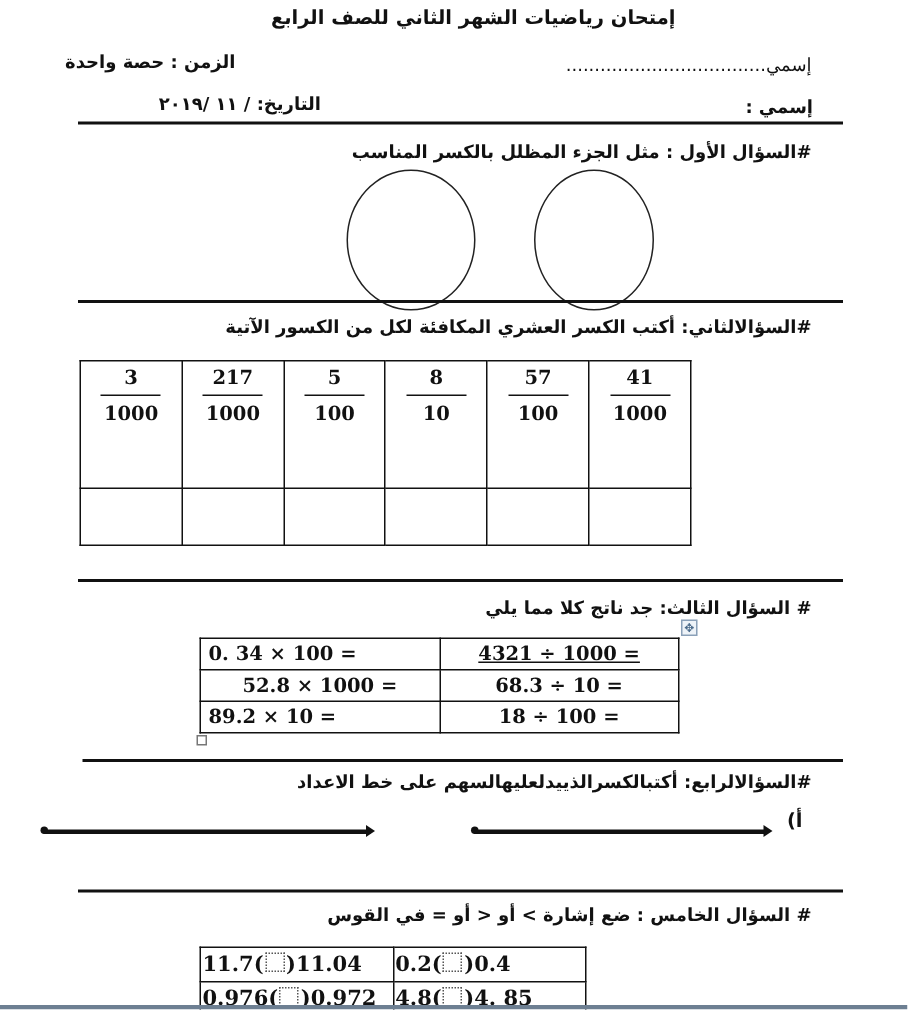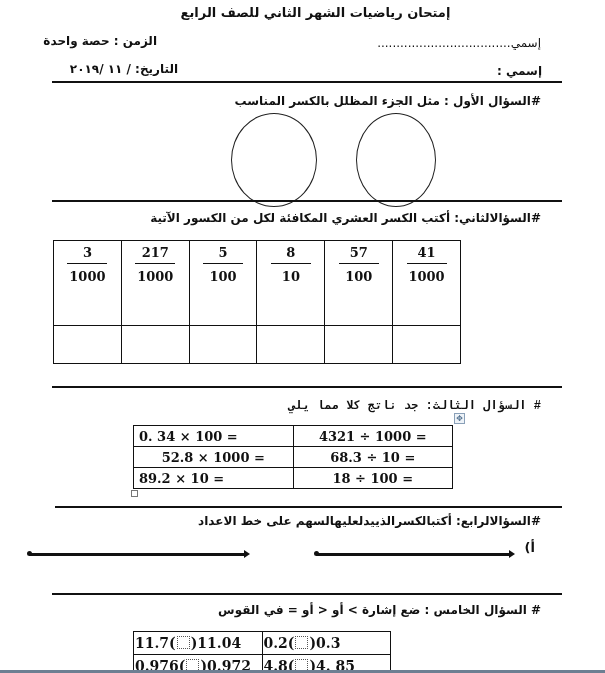--- a/index.html
+++ b/index.html
@@ -45,21 +45,21 @@
   </style>
 </head>
 <body>
 
 <div class="abs ar title">إمتحان رياضيات الشهر الثاني للصف الرابع</div>
 
 <div class="abs ar" style="right:64px; top:36px; font-weight:normal;">إسمي...................................</div>
 <div class="abs ar" style="right:448px; top:34px;">الزمن : حصة واحدة</div>
 
 <div class="abs ar" style="right:63px; top:64px;">إسمي :</div>
-<div class="abs ar" style="right:427px; top:62px;">التاريخ:  /  ١١ /٢٠١٩</div>
+<div class="abs ar" style="right:391px; top:62px;">التاريخ:  /  ١١ /٢٠١٩</div>
 
 <div class="rule" style="left:52px; top:81px; width:510px;"></div>
 
 <div class="abs ar" style="right:64px; top:94px;margin-left:44px;">#السؤال الأول : مثل الجزء المظلل بالكسر المناسب</div>
 <div class="circle" style="left:231px; top:113px;"></div>
 <div class="circle" style="left:356px; top:113px; width:78px;"></div>
 
 <div class="rule" style="left:52px; top:200px; width:510px;"></div>
 
 <div class="abs ar" style="right:64px; top:211px;">#السؤالالثاني: أكتب الكسر العشري المكافئة لكل من الكسور الآتية</div>
@@ -80,28 +80,28 @@
     <td></td>
     <td></td>
     <td></td>
     <td></td>
   </tr>
 </tbody>
   </table>
 
 <div class="rule" style="left:52px; top:386px; width:510px;"></div>
 
-<div class="abs ar" style="right:64px; top:398px;font-family:Liberation Mono, monospace;"># السؤال الثالث: جد ناتج كلا مما يلي</div>
+<div class="abs ar" style="right:64px; top:398px;"># السؤال الثالث: جد ناتج كلا مما يلي</div>
 <div class="handle" style="left:454px; top:413px;">✥</div>
 
 <table class="ops math">
   <tbody>
       <tr>
     <td style="text-align:left;">0. 34 × 100 =</td>
-    <td style="text-align:center;">4321 ÷ 1000 =</td>
+    <td style="text-align:center;text-decoration:underline;">4321 ÷ 1000 =</td>
   </tr>
   <tr>
     <td style="text-align:center;">52.8 × 1000 =</td>
     <td style="text-align:center;">68.3 ÷ 10 =</td>
   </tr>
   <tr>
     <td style="text-align:left;">89.2 × 10 =</td>
     <td style="text-align:center;">18 ÷ 100 =</td>
   </tr>
 </tbody>
@@ -116,21 +116,21 @@
 <div class="arrowline" style="left:29px; top:553px; width:218px;"></div>
 
 <div class="rule" style="left:52px; top:593px; width:510px;"></div>
 
 <div class="abs ar" style="right:64px; top:603px;text-align:right;"># السؤال الخامس : ضع إشارة &gt; أو &lt; أو =  في القوس</div>
 
 <table class="cmp math">
   <tbody>
       <tr>
     <td><span>11.7(</span><span class="blank"></span><span>)11.04</span></td>
-    <td><span>0.2(</span><span class="blank"></span><span>)0.3</span></td>
+    <td><span>0.2(</span><span class="blank"></span><span>)0.4</span></td>
   </tr>
   <tr>
     <td><span>0.976(</span><span class="blank"></span><span>)0.972</span></td>
     <td><span>4.8(</span><span class="blank"></span><span>)4. 85</span></td>
   </tr>
 </tbody>
   </table>
 
 <div class="bottombar"></div>
 

